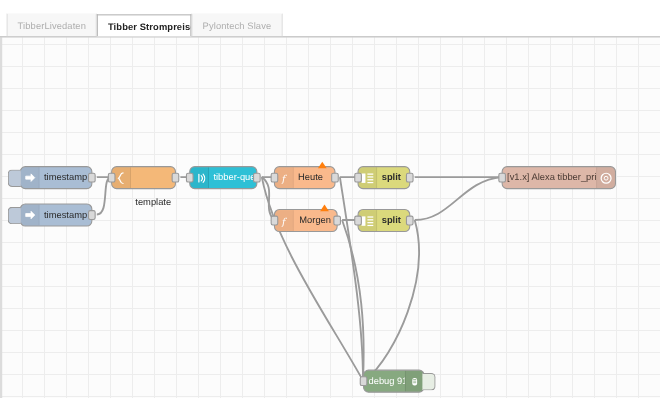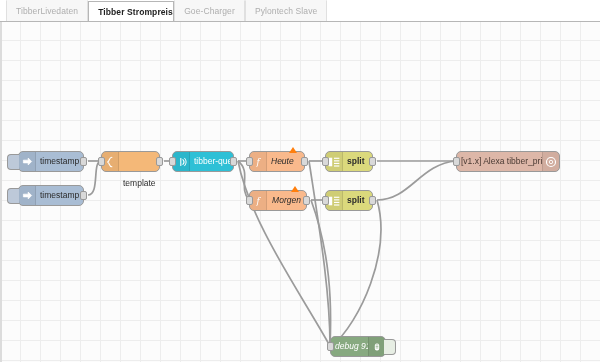--- a/index.html
+++ b/index.html
@@ -15,21 +15,21 @@
     position: relative;
     width: 600px;
     height: 362px;
     overflow: hidden;
     background: #fff;
   }
 
   
   #tabbar {
     position: absolute;
-    top: 0; left: 0;
+    top: 12px; left: 0;
     width: 600px;
     height: 22px;
     background: #ffffff;
     border-bottom: 1px solid #b6b6b6;
     display: flex;
     align-items: flex-end;
     padding-left: 6px;
     z-index: 30;
     overflow: hidden;
   }
@@ -110,21 +110,21 @@
     box-sizing: border-box;
   }
   .node .label {
     font-size: 8.5px;
     color: #2b2b2b;
     white-space: nowrap;
     overflow: hidden;
     padding: 0 4px;
     line-height: 1;
   }
-  .node .label.italic { font-style: italic; }
+  .node .label.italic { }
 
   .node .icon-box {
     width: 17px;
     height: 100%;
     border-right: 1px solid rgba(0,0,0,0.10);
     background: rgba(0,0,0,0.05);
     border-radius: 4px 0 0 4px;
     display: flex;
     align-items: center;
     justify-content: center;
@@ -203,21 +203,20 @@
   .n-alexa .label { color: #4a3a33; }
 </style>
 </head>
 <body>
 
 <div id="app">
 
   <div id="tabbar">
       <div class="tab">TibberLivedaten</div>
       <div class="tab active">Tibber Strompreise</div>
-      <div class="tab">Goe-Charger</div>
       <div class="tab">Pylontech Slave</div>
     </div>
 
   <div id="canvas">
     <svg id="wires" viewBox="0 0 600 340">
         <path class="wire" d="M 88,139 C 96,139 93,139 101,139"></path>
         <path class="wire" d="M 88,173 C 100,173 92,139 101,139"></path>
         <path class="wire" d="M 164,139 C 169,139 167,139 172,139"></path>
         <path class="wire" d="M 238,139 C 246,139 241,139 249,139"></path>
         <path class="wire" d="M 238,139 C 252,150 238,166 249,178"></path>

